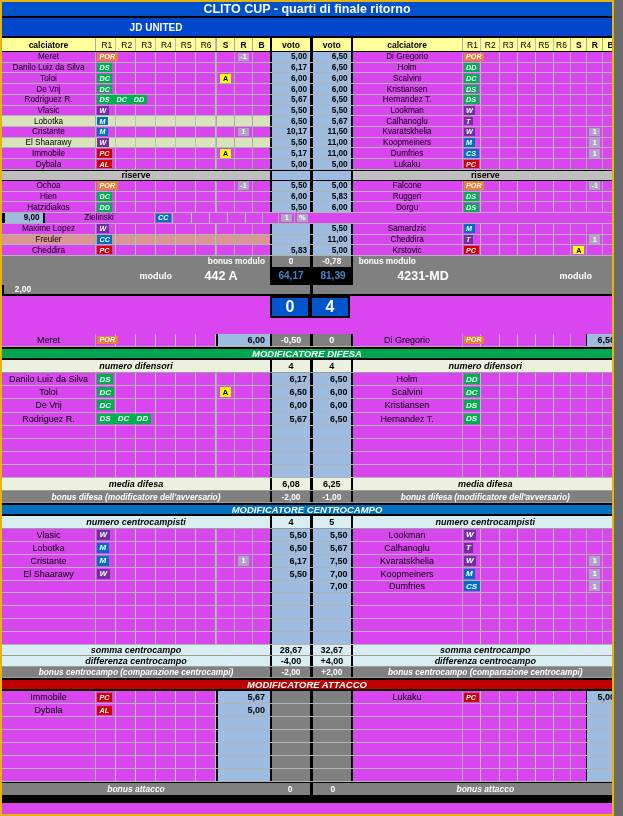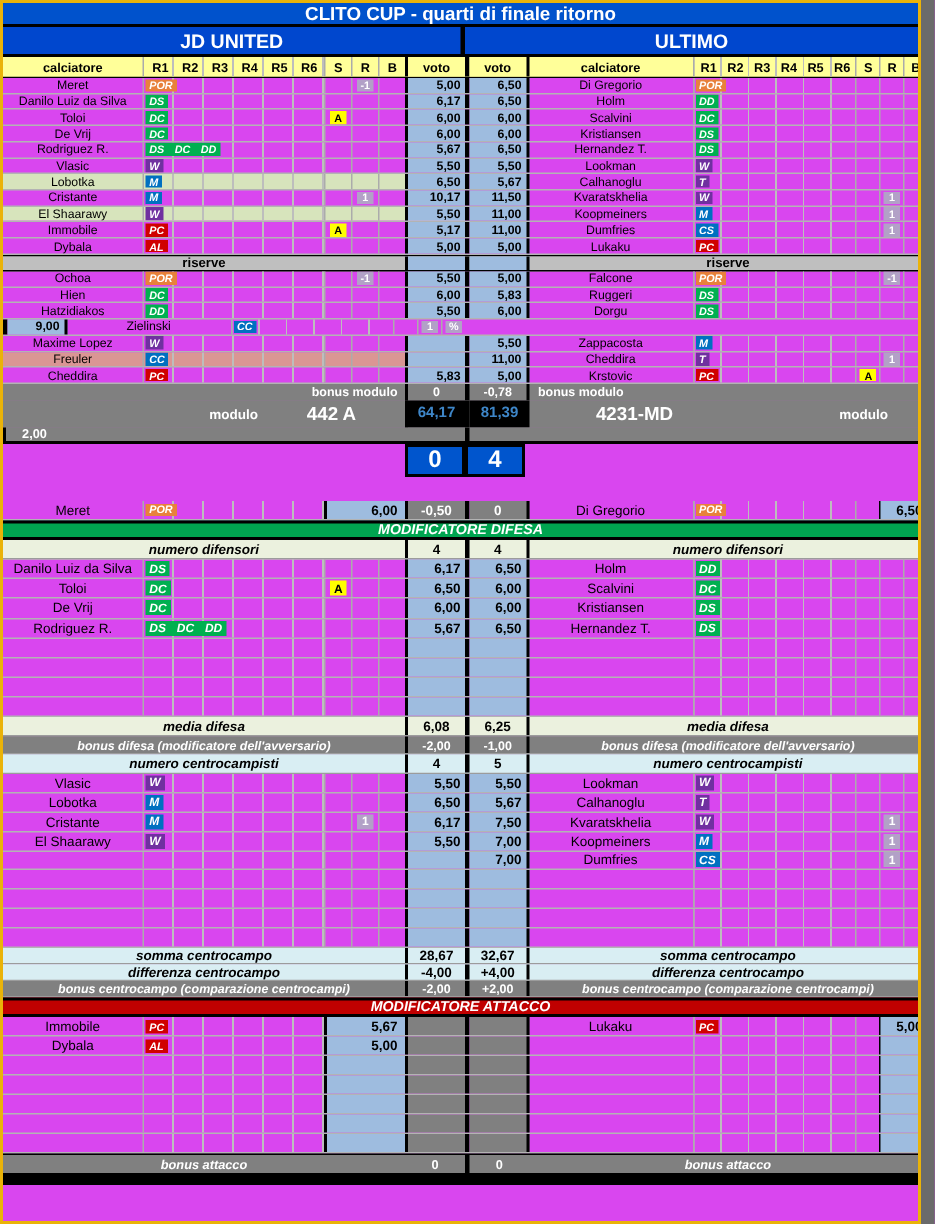--- a/index.html
+++ b/index.html
@@ -9,27 +9,27 @@
   
   .row{display:flex;width:619px}
   .h{display:flex;width:308px;position:relative;background:inherit}
   .h.r{border-left:3px solid #000}
   .cell{display:flex;align-items:center;overflow:hidden}
 
   
   .band-title{height:16px;background:#0052CC;border-bottom:2px solid #000;color:#fff;
     font-weight:bold;font-size:12.5px;display:flex;align-items:center;justify-content:center}
   .teams{display:flex;height:20px;background:#0047CE;border-bottom:2px solid #000}
-  .team{width:308px;color:#fff;font-weight:bold;font-size:13px;display:flex;align-items:center;justify-content:center}
+  .team{width:308px;color:#fff;font-weight:bold;font-size:10px;display:flex;align-items:center;justify-content:center}
   .team.r{border-left:3px solid #000}
 
   
   .hdr{height:14px;background:#FFFF99;border-bottom:1px solid #000;font-weight:bold;font-size:8.5px}
   .hdr .cell{justify-content:center}
-  .hcol{display:inline-block;width:20px;text-align:center;font-weight:bold}
+  .hcol{display:inline-block;width:20px;text-align:center;font-weight:normal}
   .crr .hcol{width:18.3px}
 
   
   .cn{width:94px;justify-content:center;border-right:1px solid #ababab}
   .cr{width:120px;justify-content:flex-start;padding-left:1px;
       background-image:repeating-linear-gradient(to right,transparent 0,transparent 19px,#bdbdbd 19px,#bdbdbd 20px)}
   .cs{width:18px;border-left:1px solid #ababab;justify-content:center}
   .cv{width:40px;border-left:2px solid #000;background:#9EBCDF;justify-content:flex-end;padding-right:3px;font-weight:bold}
   
   .cvr{width:40px;border-right:2px solid #000;background:#9EBCDF;justify-content:flex-end;padding-right:3px;font-weight:bold}
@@ -110,21 +110,20 @@
 </style>
 </head>
 <body>
 
 <div class="sheet">
 
   <div class="band-title">CLITO CUP - quarti di finale ritorno</div>
 
   <div class="teams">
     <div class="team">JD UNITED</div>
-    <div class="team r">ULTIMO</div>
   </div>
 
   <div class="row hdr">
     <div class="h l">
       <div class="cell cn">calciatore</div>
       <div class="cell cr">
           <span class="hcol">R1</span>
           <span class="hcol">R2</span>
           <span class="hcol">R3</span>
           <span class="hcol">R4</span>
@@ -690,21 +689,21 @@
           <div class="cell cs">
             <span class="badge bV auto-hide" style="visibility: hidden;"></span>
           </div>
           <div class="cell cs">
             <span class="badge bV auto-hide" style="visibility: hidden;"></span>
           </div>
           <div class="cell cv"></div>
         </div>
         <div class="h r">
           <div class="cell cvr">5,50</div>
-          <div class="cell cnr">Zappacosta</div>
+          <div class="cell cnr">Samardzic</div>
           <div class="cell crr">
             <span class="role auto-hide" style="background: rgb(0, 112, 192);">M</span>
           </div>
           <div class="cell csr">
             <span class="badge bY auto-hide" style="visibility: hidden;"></span>
           </div>
           <div class="cell csr">
             <span class="badge bV auto-hide" style="visibility: hidden;"></span>
           </div>
           <div class="cell csr">
@@ -1155,20 +1154,21 @@
     <div class="h l">
       <div class="cell shl">bonus difesa (modificatore dell'avversario)</div>
       <div class="cell shv">-2,00</div>
     </div>
     <div class="h r">
       <div class="cell shvr">-1,00</div>
       <div class="cell shl">bonus difesa (modificatore dell'avversario)</div>
     </div>
   </div>
 
+  <div class="secband blue">MODIFICATORE CENTROCAMPO</div>
   <div class="row sub lb">
     <div class="h l">
       <div class="cell shl">numero centrocampisti</div>
       <div class="cell shv">4</div>
     </div>
     <div class="h r">
       <div class="cell shvr">5</div>
       <div class="cell shl">numero centrocampisti</div>
     </div>
   </div>

